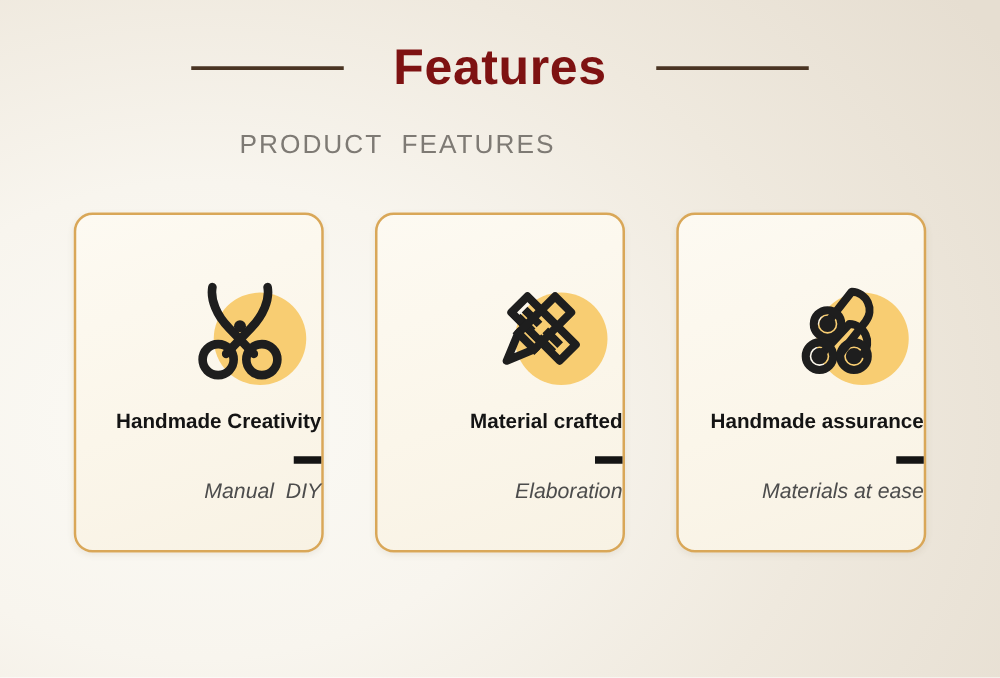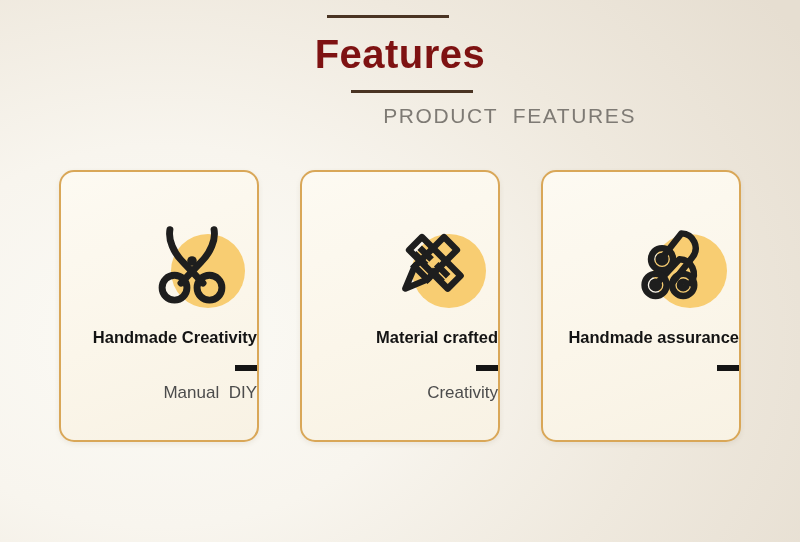--- a/index.html
+++ b/index.html
@@ -35,21 +35,20 @@
   .title-row {
     position: absolute;
     left: 0;
     top: 26px;
     width: 800px;
     height: 56px;
     display: flex;
     align-items: center;
     justify-content: center;
     gap: 16px;
-    flex-direction: column;
   }
 
   .rule {
     width: 122px;
     height: 3px;
     background: #4a3423;
     flex: 0 0 auto;
   }
   .rule.left  { margin-right: 24px; }
   .rule.right { margin-left: 24px; }
@@ -61,21 +60,21 @@
     letter-spacing: 0.5px;
     line-height: 1;
     white-space: nowrap;
   }
 
   .subtitle {
     position: absolute;
     left: 0;
     top: 104px;
     width: 636px;
-    text-align: right;
+    text-align: center;
     font-size: 21px;
     color: #7e7a74;
     letter-spacing: 1.6px;
     white-space: pre;
   }
 
   
   .cards {
     position: absolute;
     left: 59px;
@@ -145,20 +144,21 @@
     margin-top: 19px;
   }
 
   .card-sub {
     margin-top: 13px;
     font-size: 17px;
     color: #4c4c4c;
     text-align: center;
     line-height: 1.1;
     white-space: pre;
+    font-style: italic;
   }
 </style>
 </head>
 <body>
 
 <div class="stage">
 
   <div class="header">
 
     <div class="title-row">
@@ -203,21 +203,21 @@
             <path d="M56 56 L64 64"></path>
             <path d="M50 62 L58 70"></path>
 
             <path d="M76 38 L62 24 L30 56 L20 80 L44 70 Z"></path>
             <path d="M30 56 L44 70"></path>
           </g>
         </svg>
       </div>
       <div class="card-title">Material crafted</div>
       <div class="divider"></div>
-      <div class="card-sub">Creativity</div>
+      <div class="card-sub">Elaboration</div>
     </div>
 
     <div class="card">
       <div class="icon-wrap">
         <div class="icon-blob"></div>
         <svg class="icon-svg" viewBox="0 0 100 100">
           <g fill="none" stroke="#1e1e1e" stroke-width="7" stroke-linecap="round" stroke-linejoin="round">
 
             <path d="M36 48 L58 20 A16 16 0 0 1 70 46 L48 74"></path>
 
@@ -226,16 +226,17 @@
             <circle cx="30" cy="76" r="12"></circle>
             <circle cx="60" cy="76" r="12"></circle>
             <circle cx="37" cy="48" r="3.6"></circle>
             <circle cx="30" cy="76" r="3.6"></circle>
             <circle cx="60" cy="76" r="3.6"></circle>
           </g>
         </svg>
       </div>
       <div class="card-title">Handmade assurance</div>
       <div class="divider"></div>
+      <div class="card-sub">Materials at ease</div>
     </div>
 
   </div>
 </div>
 
 </body></html>

